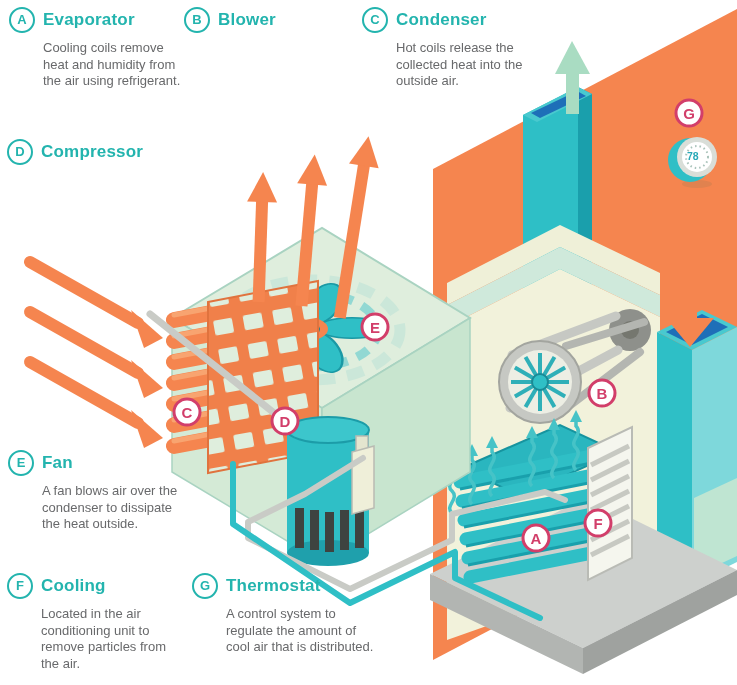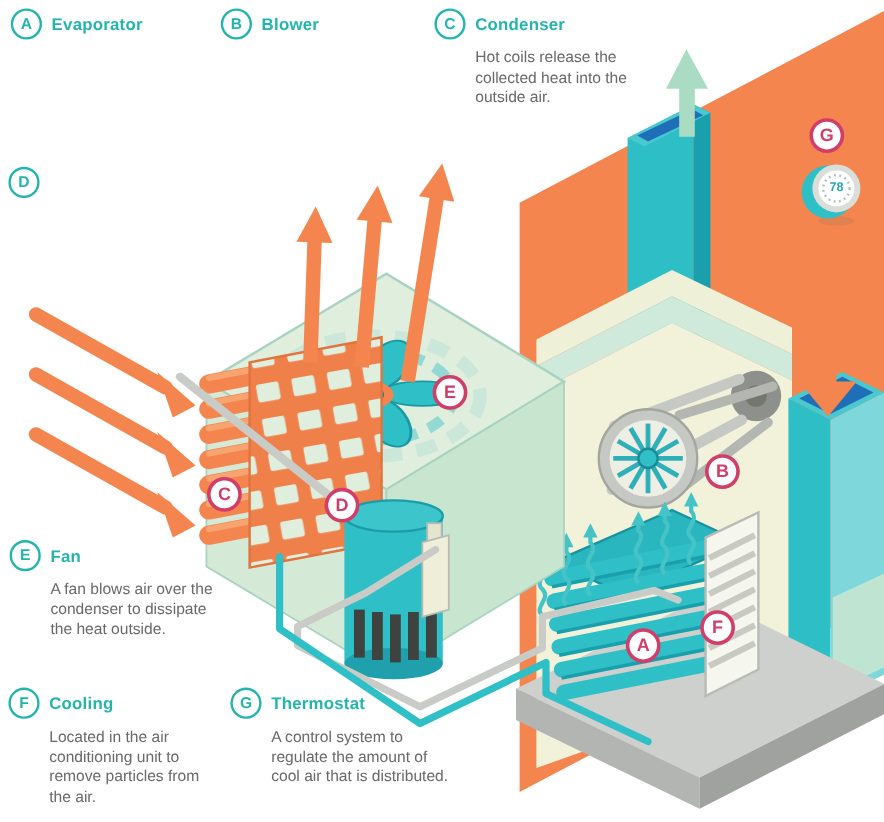--- a/index.html
+++ b/index.html
@@ -11,35 +11,35 @@
   .stage{position:absolute;inset:0;width:737px;height:685px;}
   svg.art{position:absolute;left:0;top:0;}
   
   .item{position:absolute;}
   .hdr{display:flex;align-items:center;gap:8px;}
   .badge{
     width:22px;height:22px;border:2.5px solid #23b4ae;border-radius:50%;
     color:#23b4ae;font-size:13px;font-weight:bold;line-height:22px;
     text-align:center;background:#fff;flex:0 0 auto;
   }
-  .ttl{color:#23b4ae;font-size:14px;font-weight:bold;letter-spacing:.2px;}
+  .ttl{color:#23b4ae;font-size:17px;font-weight:bold;letter-spacing:.2px;}
   .desc{
     margin:7px 0 0 34px;color:#68696b;font-size:13px;line-height:16.5px;
   }
   .w-a{width:142px}.w-b{width:158px}.w-c{width:150px}.w-d{width:158px}
   .w-e{width:138px}.w-f{width:142px}.w-g{width:152px}
   
   .marker{
     position:absolute;width:23px;height:23px;border:3px solid #d23e6a;
     border-radius:50%;background:#fff;color:#d23e6a;font-weight:bold;
     font-size:15px;line-height:23px;text-align:center;
     transform:translate(-50%,-50%);
   }
   .thermo-reading{
-    position:absolute;left:687px;top:150px;width:20px;text-align:center;
+    position:absolute;left:687px;top:150px;width:20px;text-align:left;
     color:#28a9b8;font-size:10.5px;font-weight:bold;
   }
 </style>
 </head>
 <body>
 
 <div class="stage">
 
 <svg class="art" width="737" height="685" viewBox="0 0 737 685">
   <defs>
@@ -259,40 +259,42 @@
     <circle cx="697" cy="157" r="15" fill="#ffffff"></circle>
     <circle cx="697" cy="157" r="11" fill="none" stroke="#a9c3ba" stroke-width="2" stroke-dasharray="1.5 3"></circle>
   </g>
 </svg>
 
 <div class="item" style="left:9px;top:7px">
   <div class="hdr">
     <div class="badge">A</div>
     <div class="ttl">Evaporator</div>
   </div>
+  <div class="desc w-a">Cooling coils remove heat and humidity from the air using refrigerant.</div>
 </div>
 
 <div class="item" style="left:184px;top:7px">
   <div class="hdr">
     <div class="badge">B</div>
     <div class="ttl">Blower</div>
   </div>
 </div>
 
 <div class="item" style="left:362px;top:7px">
   <div class="hdr">
     <div class="badge">C</div>
     <div class="ttl">Condenser</div>
   </div>
   <div class="desc w-c">Hot coils release the collected heat into the outside air.</div>
 </div>
 
 <div class="item" style="left:7px;top:139px">
   <div class="hdr">
     <div class="badge">D</div>
+    <div class="ttl">Compressor</div>
   </div>
 </div>
 
 <div class="item" style="left:8px;top:450px">
   <div class="hdr">
     <div class="badge">E</div>
     <div class="ttl">Fan</div>
   </div>
   <div class="desc w-e">A fan blows air over the condenser to dissipate the heat outside.</div>
 </div>

